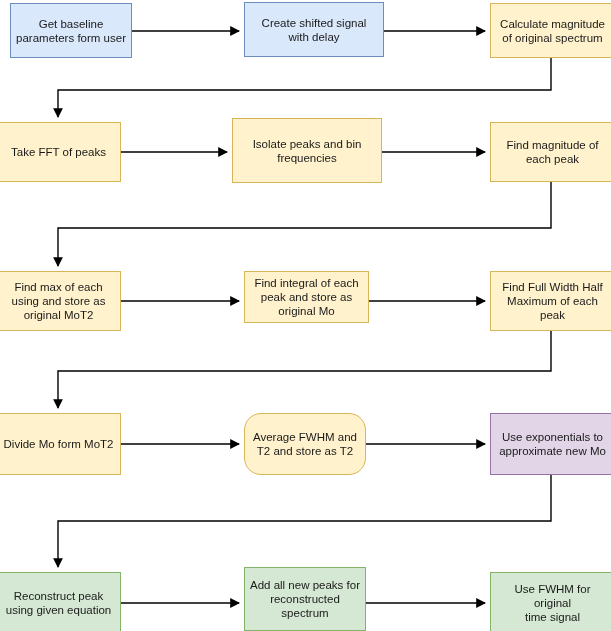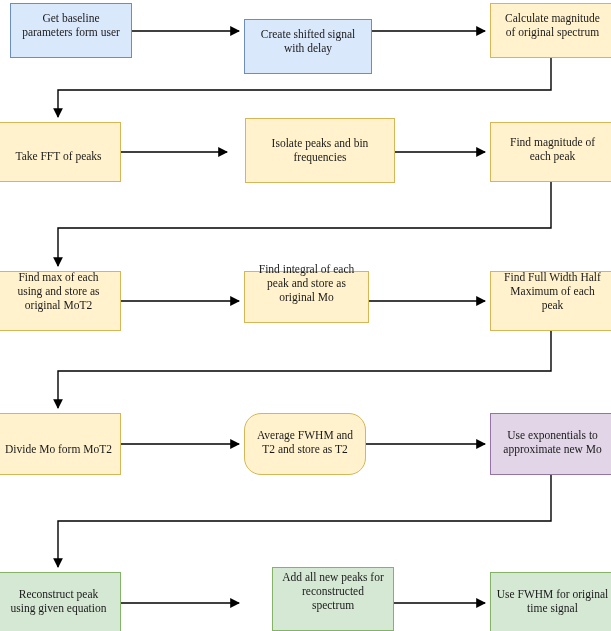--- a/index.html
+++ b/index.html
@@ -22,31 +22,30 @@
     left: 0;
     top: 0;
     width: 611px;
     height: 631px;
     pointer-events: none;
   }
   .node {
     position: absolute;
     box-sizing: border-box;
     display: flex;
-    align-items: flex-end;
+    align-items: center;
     justify-content: center;
     text-align: center;
     font-size: 11.5px;
     line-height: 14px;
     color: #1a1a1a;
     border-style: solid;
     border-width: 1px;
-    padding: 18px 4px;
+    padding: 12px 4px;
     z-index: 2;
-    font-family: Liberation Serif, serif;
   }
   .node-label {
     display: block;
     white-space: pre-line;
   }
   .fill-blue   { background: #dae8fc; border-color: #6c8ebf; }
   .fill-yellow { background: #fff2cc; border-color: #d6b656; }
   .fill-purple { background: #e1d5e7; border-color: #9673a6; }
   .fill-green  { background: #d5e8d4; border-color: #82b366; }
 </style>
@@ -75,32 +74,32 @@
         <path d="M 551 475 L 551 521 L 58 521 L 58 567" fill="none" stroke="#000000" stroke-width="1.4" stroke-linejoin="miter" marker-end="url(#arrow-head)"></path>
         <path d="M 121 603 L 239 603" fill="none" stroke="#000000" stroke-width="1.4" stroke-linejoin="miter" marker-end="url(#arrow-head)"></path>
         <path d="M 366 603 L 485 603" fill="none" stroke="#000000" stroke-width="1.4" stroke-linejoin="miter" marker-end="url(#arrow-head)"></path>
       </g>
   </svg>
   <div id="node-group">
       <div class="node fill-blue" style="left: 10px; top: 3px; width: 122px; height: 55px;">
         <span class="node-label">Get baseline
 parameters form user</span>
       </div>
-      <div class="node fill-blue" style="left: 244px; top: 19px; width: 128px; height: 55px;">
+      <div class="node fill-blue" style="left: 244px; top: 2px; width: 140px; height: 55px;">
         <span class="node-label">Create shifted signal
 with delay</span>
       </div>
       <div class="node fill-yellow" style="left: 490px; top: 3px; width: 125px; height: 55px;">
         <span class="node-label">Calculate magnitude
 of original spectrum</span>
       </div>
       <div class="node fill-yellow" style="left: -4px; top: 122px; width: 125px; height: 60px;">
         <span class="node-label">Take FFT of peaks</span>
       </div>
-      <div class="node fill-yellow" style="left: 232px; top: 118px; width: 150px; height: 65px; margin-left: 13px;">
+      <div class="node fill-yellow" style="left: 232px; top: 118px; width: 150px; height: 65px;">
         <span class="node-label">Isolate peaks and bin
 frequencies</span>
       </div>
       <div class="node fill-yellow" style="left: 490px; top: 122px; width: 125px; height: 60px;">
         <span class="node-label">Find magnitude of
 each peak</span>
       </div>
       <div class="node fill-yellow" style="left: -4px; top: 271px; width: 125px; height: 60px;">
         <span class="node-label">Find max of each
 using and store as
@@ -124,21 +123,21 @@
 T2 and store as T2</span>
       </div>
       <div class="node fill-purple" style="left: 490px; top: 413px; width: 125px; height: 62px;">
         <span class="node-label">Use exponentials to
 approximate new Mo</span>
       </div>
       <div class="node fill-green" style="left: -4px; top: 572px; width: 125px; height: 62px;">
         <span class="node-label">Reconstruct peak
 using given equation</span>
       </div>
-      <div class="node fill-green" style="left: 244px; top: 567px; width: 122px; height: 64px; margin-left: 28px;">
+      <div class="node fill-green" style="left: 244px; top: 567px; width: 122px; height: 64px;">
         <span class="node-label">Add all new peaks for
 reconstructed
 spectrum</span>
       </div>
       <div class="node fill-green" style="left: 490px; top: 572px; width: 125px; height: 62px;">
         <span class="node-label">Use FWHM for original
 time signal</span>
       </div>
     </div>
 </div>

